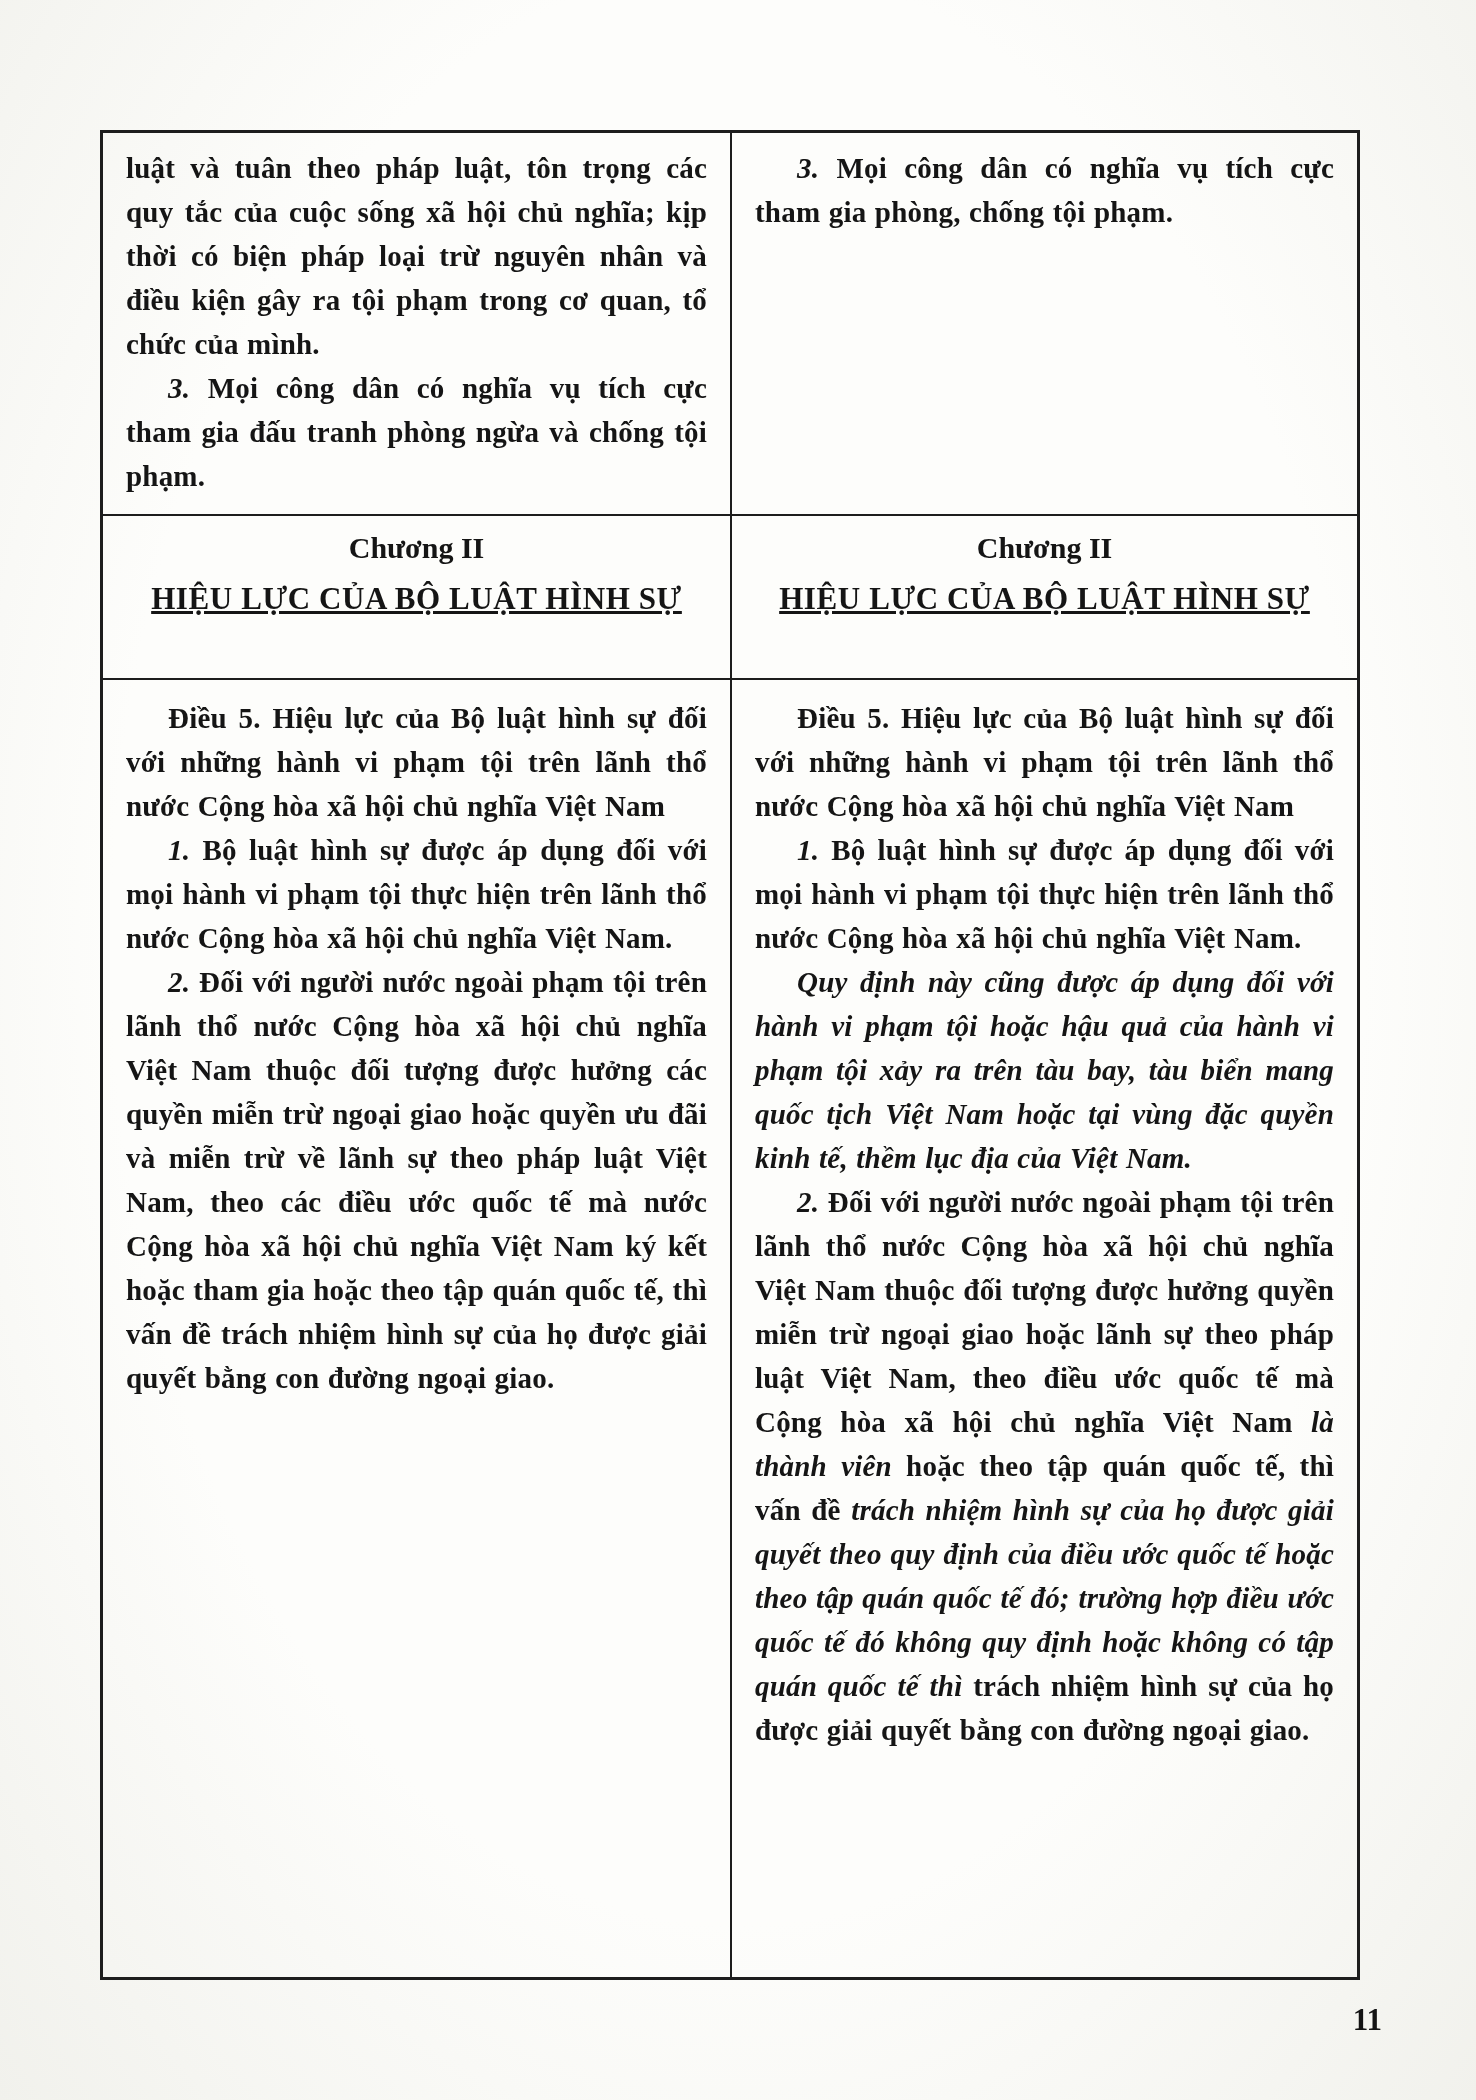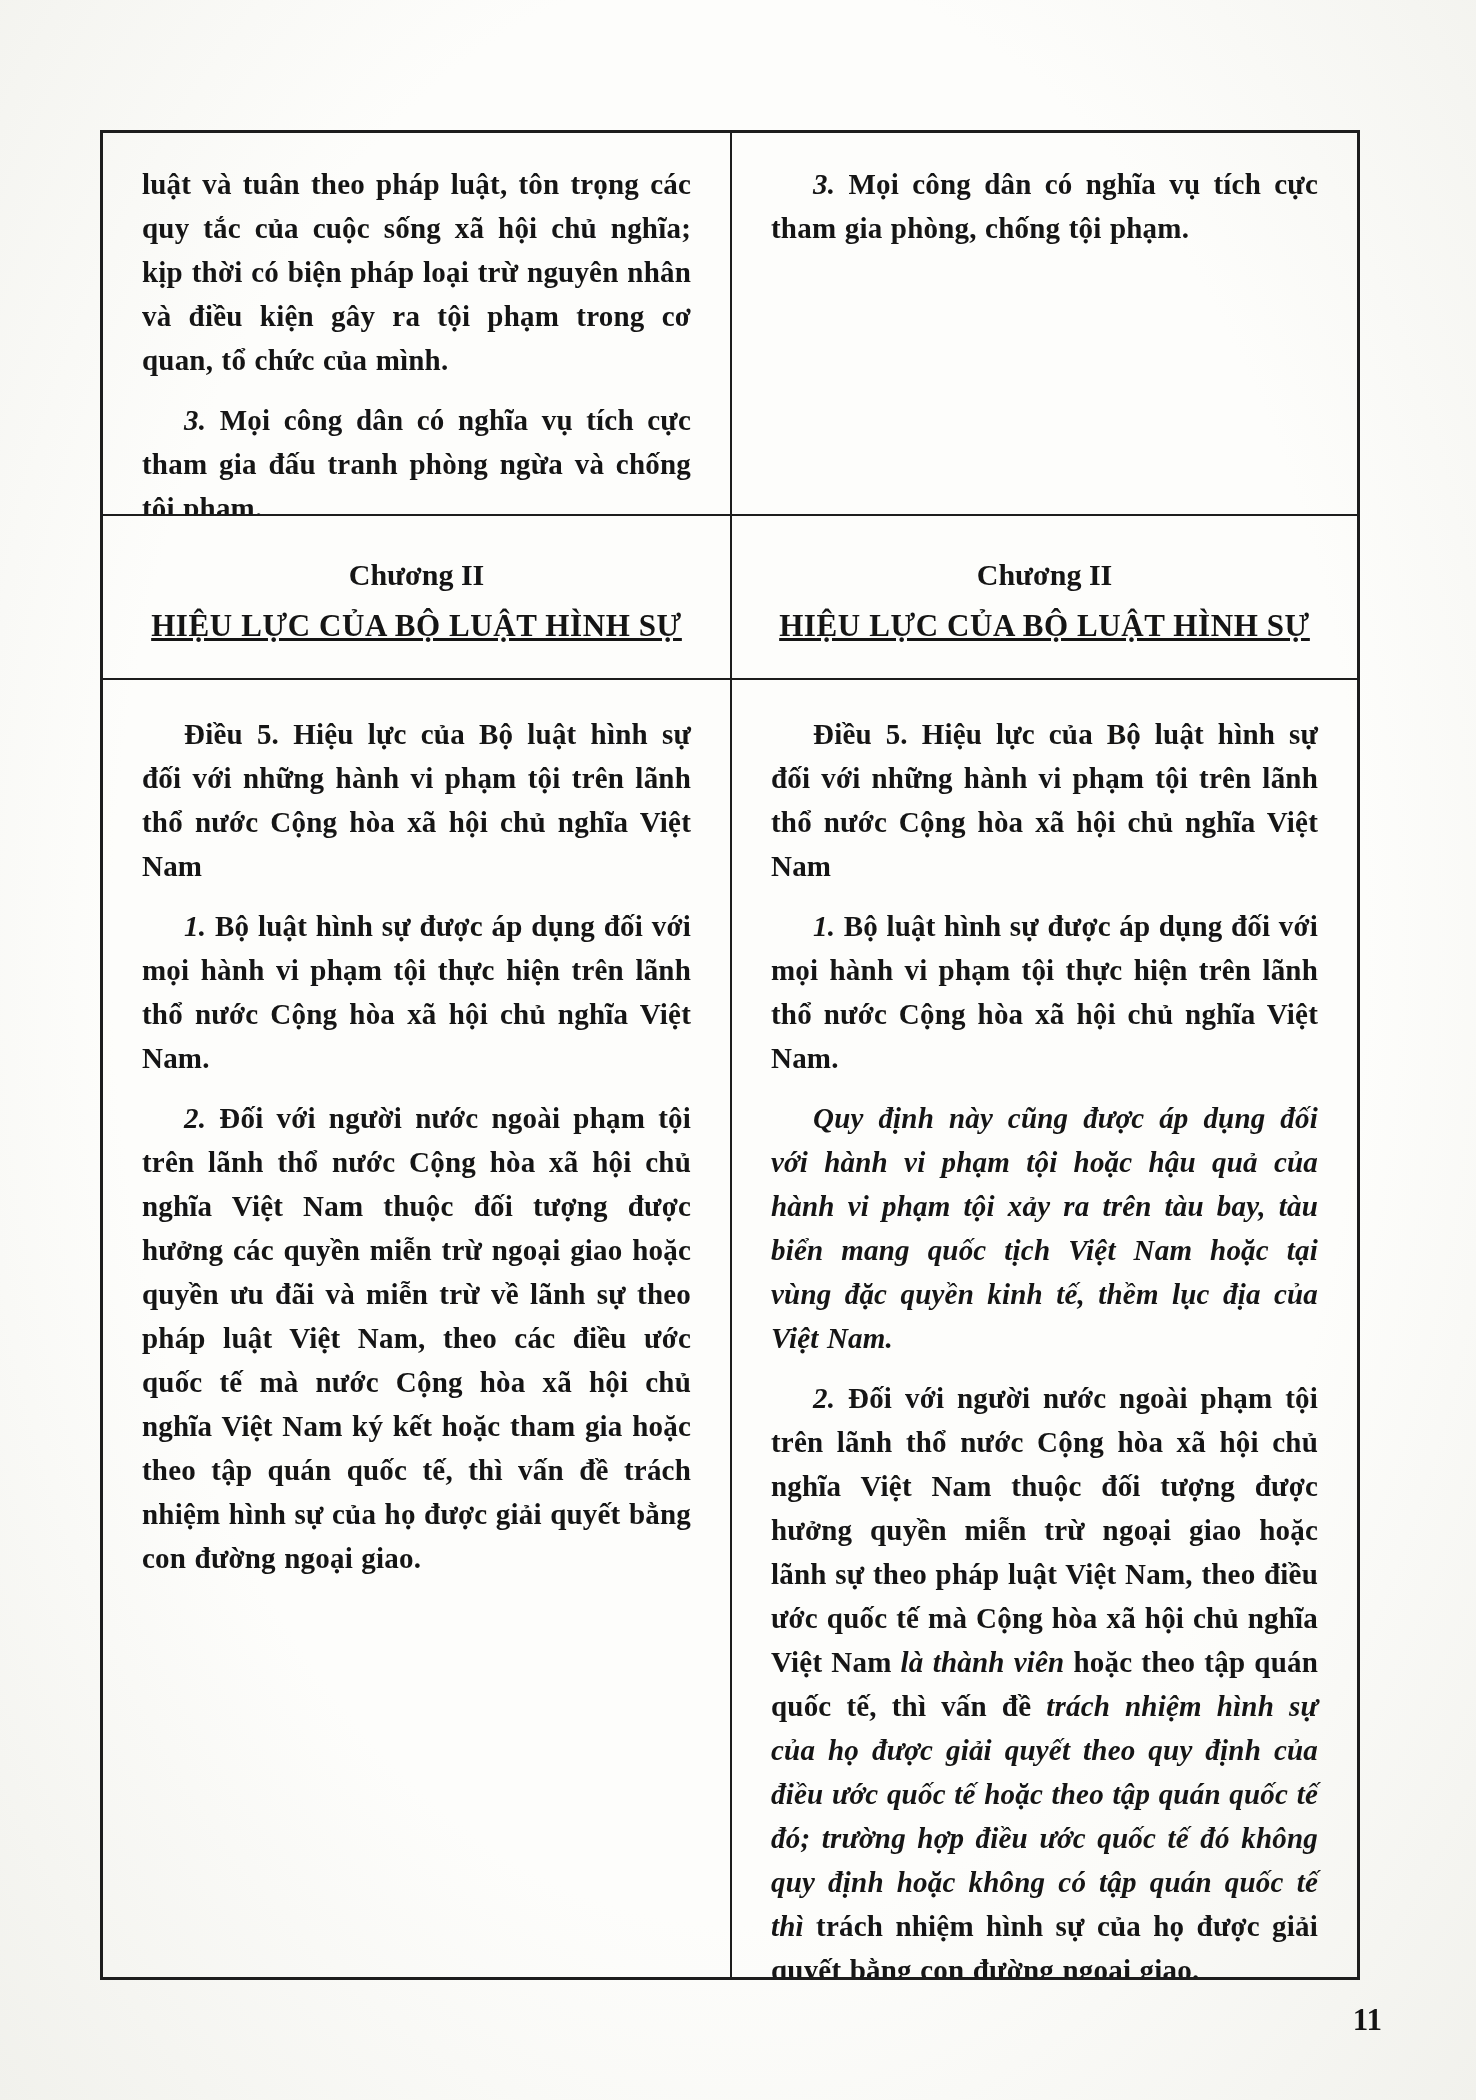--- a/index.html
+++ b/index.html
@@ -29,31 +29,31 @@
   .t-row.grow { flex: 1 1 auto; }
   .row-top { height: 381px; }
   .row-chapter { height: 164px; }
   .cell {
     width: 50%;
     padding: 13px 23px 6px 23px;
     overflow: hidden;
   }
   .cell + .cell { border-left: 2px solid #1d1d1d; }
   .para {
-    margin: 16px;
+    margin: 0;
     text-align: justify;
     font-size: 29px;
     line-height: 44px;
     font-weight: bold;
     letter-spacing: 0.2px;
     word-spacing: 1px;
   }
   .para.indent { text-indent: 42px; }
   .it { font-style: italic; }
-  .chapter { text-align: center; padding-top: 34px; }
+  .chapter { text-align: center; padding-top: 7px; }
   .chapter-line1 {
     font-size: 30px;
     font-weight: bold;
     line-height: 50px;
   }
   .chapter-line2 {
     font-size: 31px;
     font-weight: bold;
     line-height: 52px;
     letter-spacing: 0.6px;

